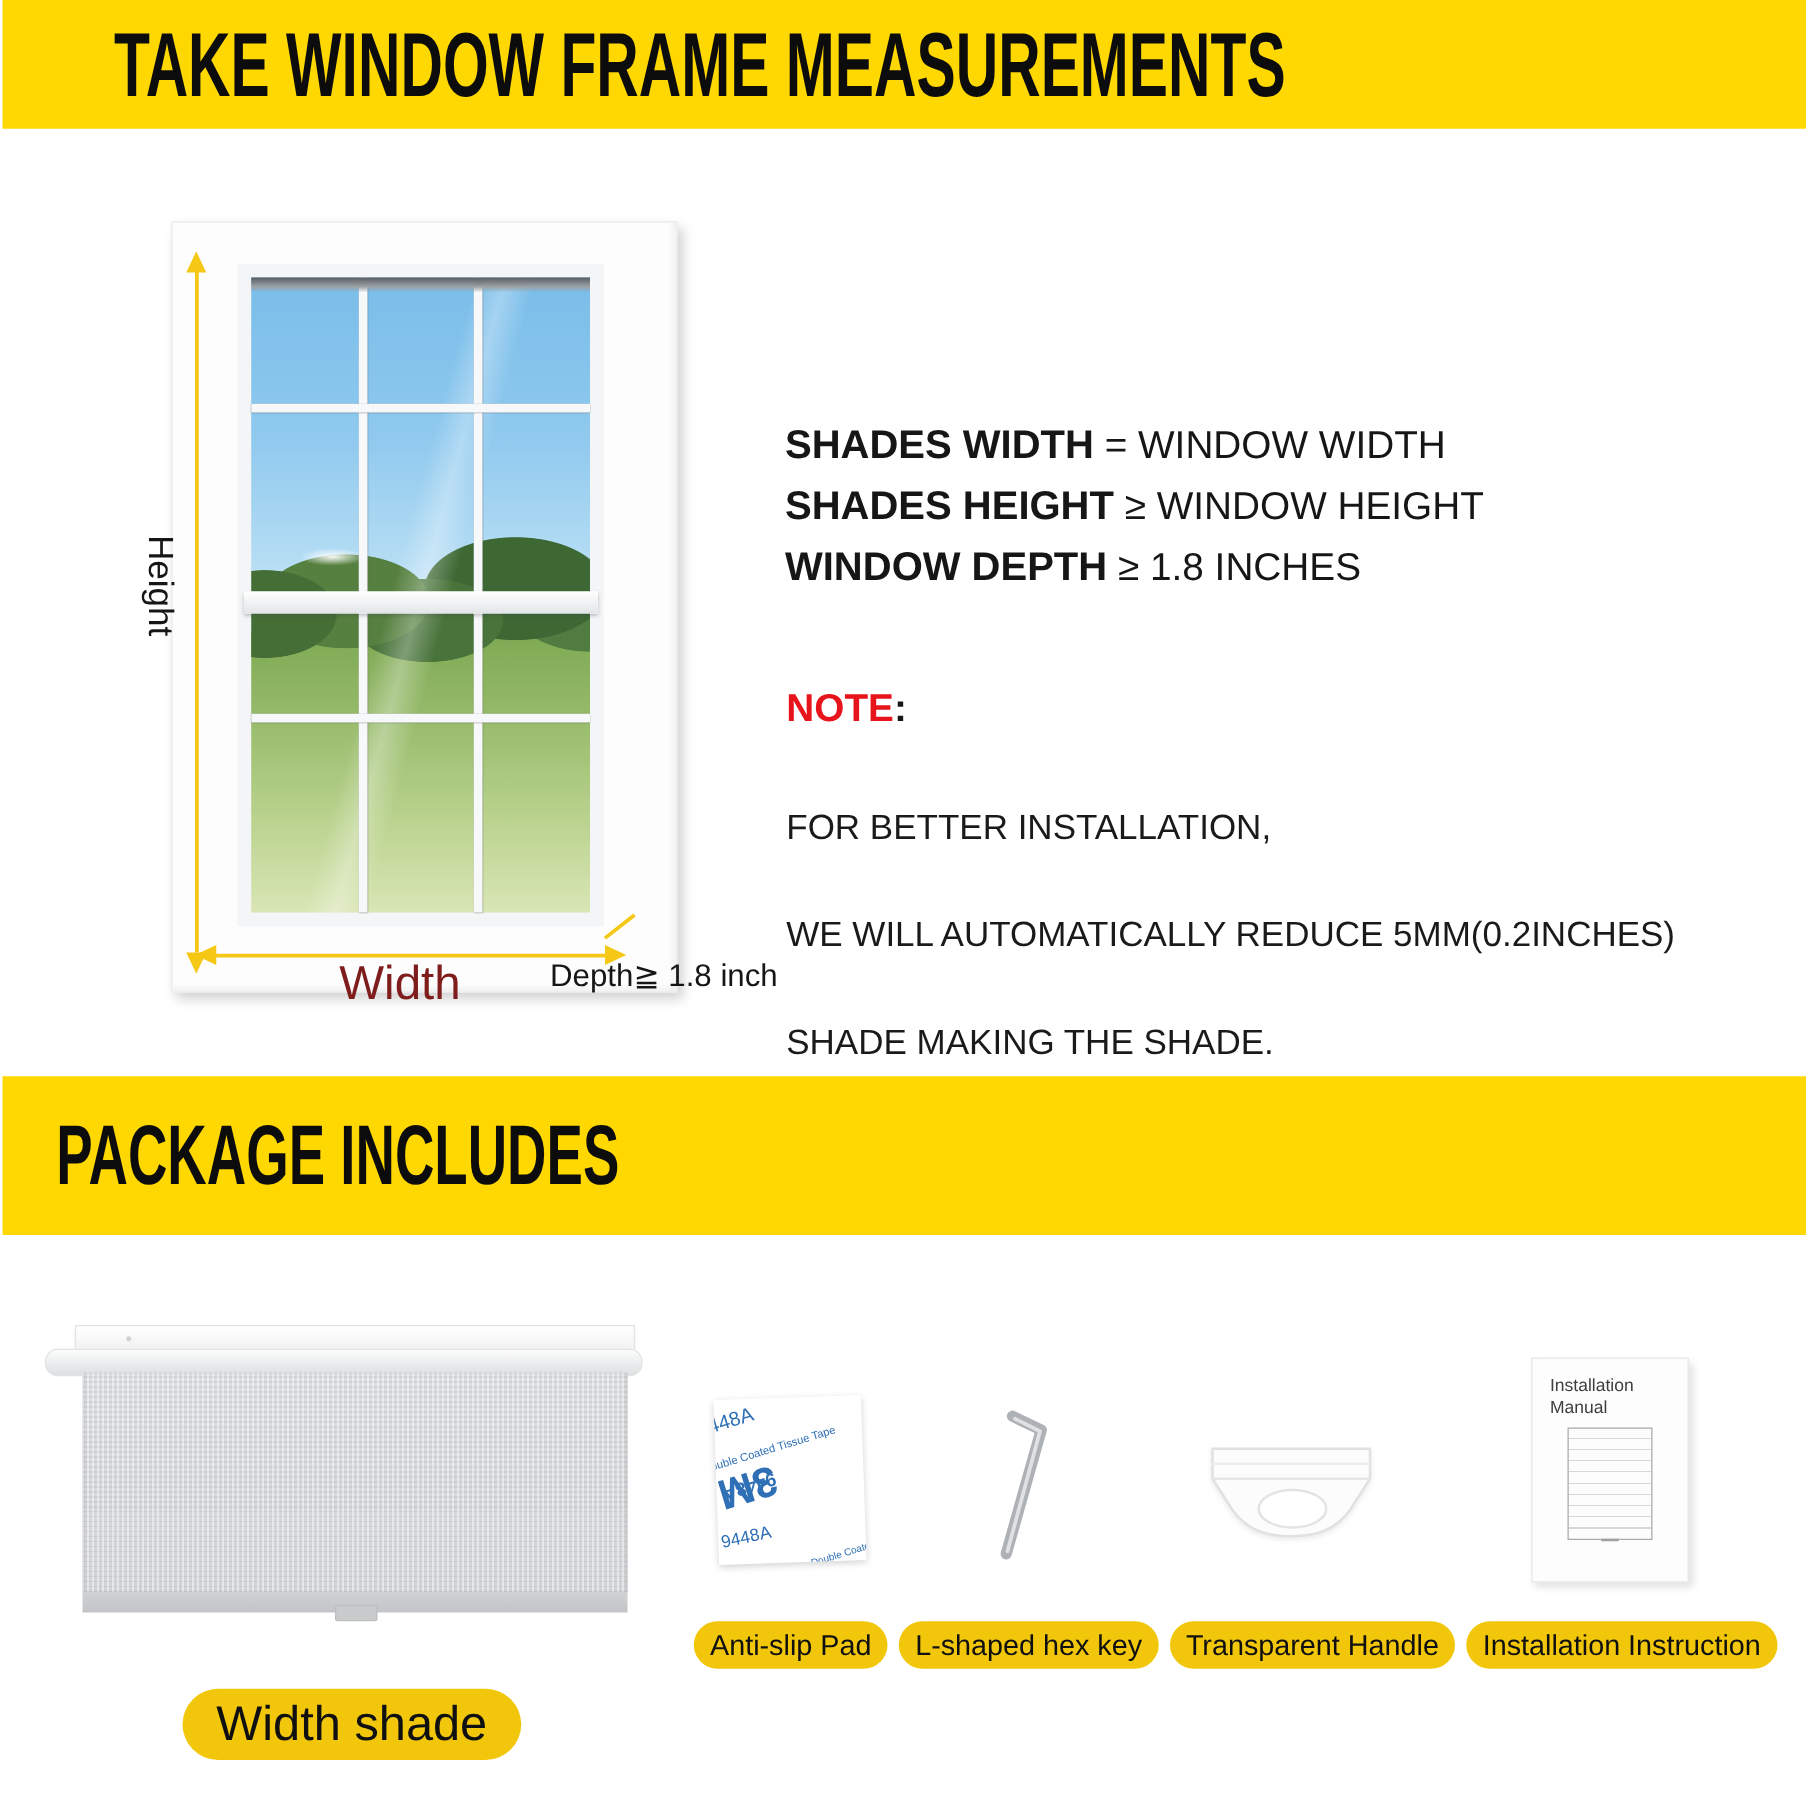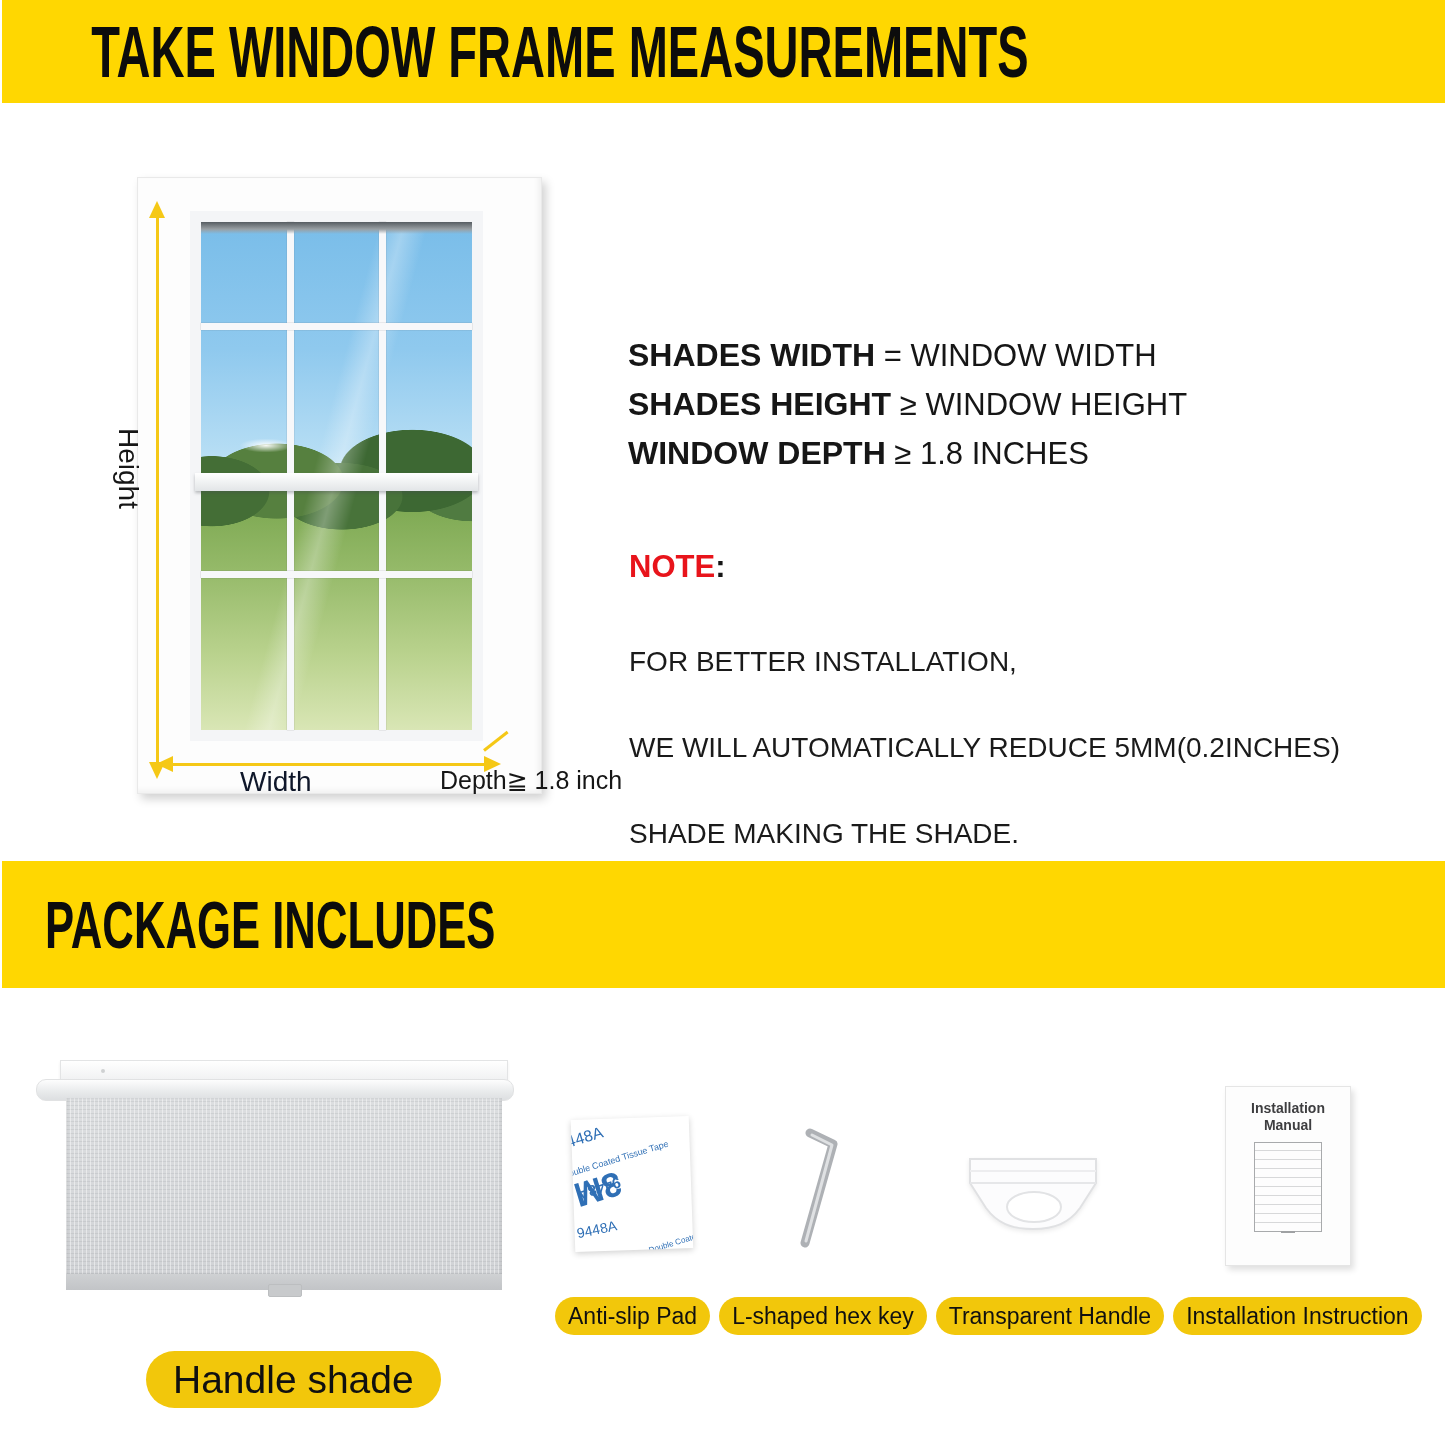--- a/index.html
+++ b/index.html
@@ -50,21 +50,21 @@
   .h-line{left:164px;top:763px;width:322px;height:3px;}
   .tri{position:absolute;width:0;height:0;}
   .tri.up{left:149px;top:201px;border-left:8px solid transparent;border-right:8px solid transparent;border-bottom:17px solid var(--arrow_yellow);}
   .tri.down{left:149px;top:762px;border-left:8px solid transparent;border-right:8px solid transparent;border-top:17px solid var(--arrow_yellow);}
   .tri.left{left:156px;top:756px;border-top:8px solid transparent;border-bottom:8px solid transparent;border-right:17px solid var(--arrow_yellow);}
   .tri.right{left:484px;top:756px;border-top:8px solid transparent;border-bottom:8px solid transparent;border-left:17px solid var(--arrow_yellow);}
   .depth-diag{position:absolute;left:484px;top:749px;width:30px;height:3px;background:var(--arrow_yellow);
               transform:rotate(-38deg);transform-origin:0 50%;}
   .height-label{position:absolute;left:112px;top:428px;writing-mode:vertical-rl;
                 font-size:28px;color:#161616;}
-  .width-label{position:absolute;left:240px;top:766px;width:160px;font-size:28px;color:#0f172a;}
+  .width-label{position:absolute;left:240px;top:766px;width:160px;text-align:center;font-size:38px;color:#7f1d1d;}
   .depth-label{position:absolute;left:440px;top:766px;font-size:25px;color:#161616;white-space:nowrap;}
 
   
   .rules{position:absolute;left:628px;top:331px;}
   .rule{font-size:31px;line-height:48px;white-space:nowrap;color:#161616;}
   .rule b{font-size:32px;font-weight:bold;margin-top:24px;}
   .note-head{position:absolute;left:629px;top:549px;font-size:31px;font-weight:bold;color:var(--note_red);}
   .note-head .colon{color:#161616;}
   .note-body{position:absolute;left:629px;top:597px;}
   .note-line{font-size:28px;line-height:42px;color:#1a1a1a;white-space:nowrap;margin-top:44px;}
@@ -95,21 +95,21 @@
   .pad .p3{left:4px;top:50px;font-size:34px;font-weight:bold;transform:rotate(165deg);}
   .pad .p3 small{font-size:15px;font-weight:bold;vertical-align:6px;}
   .pad .p4{left:2px;top:102px;font-size:14px;transform:rotate(-10deg);}
   .pad .p5{left:72px;top:116px;font-size:8px;transform:rotate(-15deg);}
 
   .hexkey{position:absolute;left:793px;top:1126px;}
   .handle{position:absolute;left:963px;top:1156px;filter:drop-shadow(0 2px 2px rgba(0,0,0,.08));}
 
   .manual{position:absolute;left:1225px;top:1086px;width:124px;height:178px;background:#fdfdfd;
           border:1px solid #e5e5e5;box-shadow:3px 4px 6px rgba(0,0,0,.12);}
-  .manual-title{margin:13px 14px 0;text-align:center;font-size:14px;font-weight:bold;
+  .manual-title{margin:13px 14px 0;text-align:left;font-size:14px;font-weight:normal;
                 line-height:17px;color:#3e3e40;}
   .shade-diagram{margin:8px auto 0;width:66px;height:88px;border:1px solid #a8aaac;
      background-image:repeating-linear-gradient(0deg, rgba(0,0,0,0) 0 8px, #d7d8d9 8px 9px);}
   .shade-diagram::after{content:"";display:block;margin:88px auto 0;width:14px;height:2px;background:#9fa1a3;}
 
   
   .pill-row{position:absolute;left:555px;top:1297px;display:flex;gap:9px;text-align:right;}
   .pill{background:var(--label_yellow);color:#101010;border-radius:19px;height:38px;line-height:38px;
         padding:0 13px;font-size:23px;white-space:nowrap;}
   .pill-roller{position:absolute;left:146px;top:1351px;background:var(--label_yellow);color:#101010;
@@ -211,15 +211,15 @@
     <div class="manual-title">Installation Manual</div>
     <div class="shade-diagram"></div>
   </div>
 
   <div class="pill-row">
     <div class="pill">Anti-slip Pad</div>
     <div class="pill">L-shaped hex key</div>
     <div class="pill">Transparent Handle</div>
     <div class="pill">Installation Instruction</div>
   </div>
-  <div class="pill-roller">Handle shade</div>
+  <div class="pill-roller">Width shade</div>
 
 </div>
 
 </body></html>

